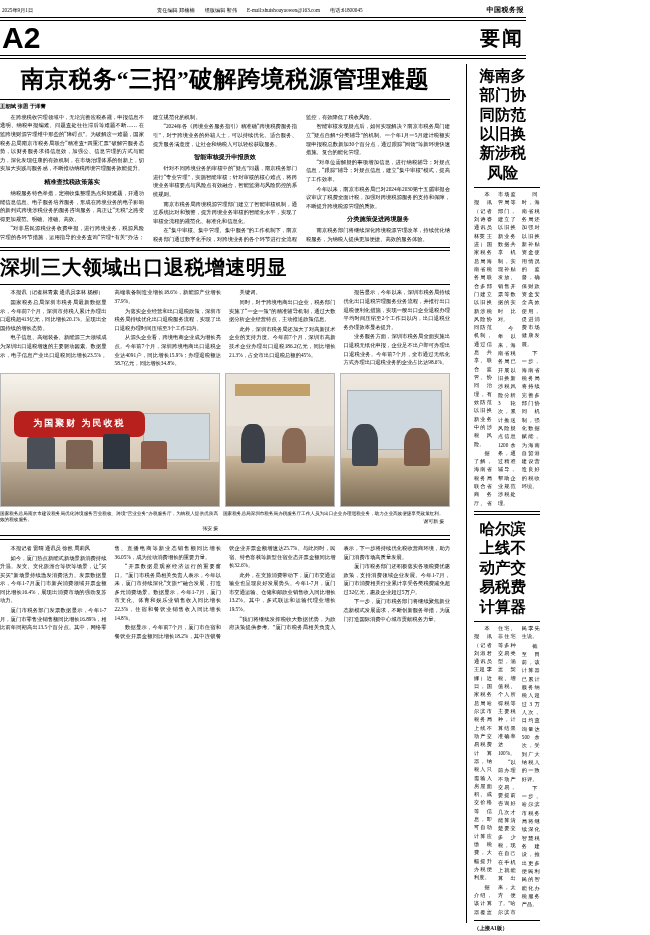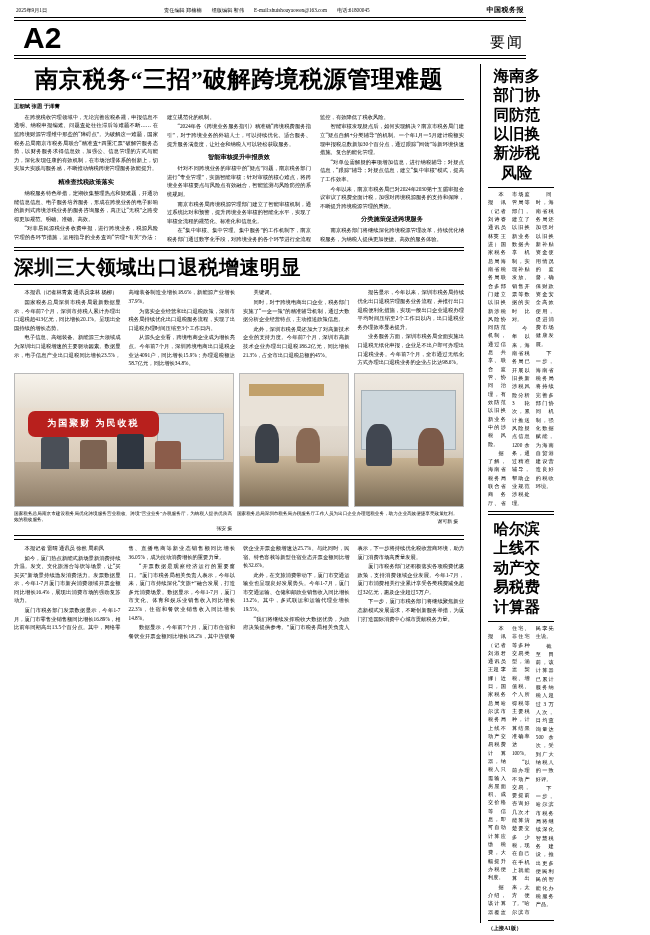--- a/index.html
+++ b/index.html
@@ -1,30 +1,30 @@
 <!DOCTYPE html>
 <html><head>
 <meta charset="utf-8">
 <style>
   html,body{margin:0;padding:0;background:#fff;}
   body{width:650px;height:935px;font-family:"Liberation Serif","DejaVu Serif",serif;color:#000;}
-  .page{position:relative;width:536px;height:935px;box-sizing:border-box;padding:6px 10px 8px 14px;}
+  .page{position:relative;width:536px;height:935px;box-sizing:border-box;padding:6px 10px 8px 0;}
 
   
   .topbar{display:flex;align-items:center;justify-content:space-between;font-size:5.2px;line-height:1.2;padding:0 2px 2px 2px;}
   .topbar .date{white-space:nowrap;}
   .topbar .mid{display:flex;gap:10px;white-space:nowrap;}
   .topbar .brand{font-weight:bold;font-size:7px;letter-spacing:.5px;}
   .rule-top{border-top:1.2px solid #000;margin:1px 0 0 0;}
   .rule-top2{border-top:.5px solid #000;margin:1.5px 0 3px 0;}
 
   
-  .masthead{display:flex;align-items:flex-end;justify-content:space-between;padding:0 2px;margin-left:7px;}
+  .masthead{display:flex;align-items:flex-end;justify-content:space-between;padding:0 2px;}
   .folio{font-family:"Liberation Sans","DejaVu Sans",sans-serif;font-size:30px;font-weight:bold;line-height:.95;}
-  .section-name{font-size:15px;font-weight:normal;letter-spacing:2px;}
+  .section-name{font-size:20px;font-weight:bold;letter-spacing:2px;}
   .rule-mast{border-top:1.6px solid #000;margin:3px 0 0 0;}
   .rule-mast2{border-top:.6px solid #000;margin:1.5px 0 5px 0;}
 
   
   .cols{display:flex;gap:16px;height:calc(100% - 62px);}
   .left{width:452px;}
   .right{width:168px;border-left:.6px solid #000;padding-left:7px;}
 
   
   h1.head{font-size:23.5px;font-weight:bold;letter-spacing:.5px;margin:2px 0 6px 0;line-height:1.15;text-align:center;}

